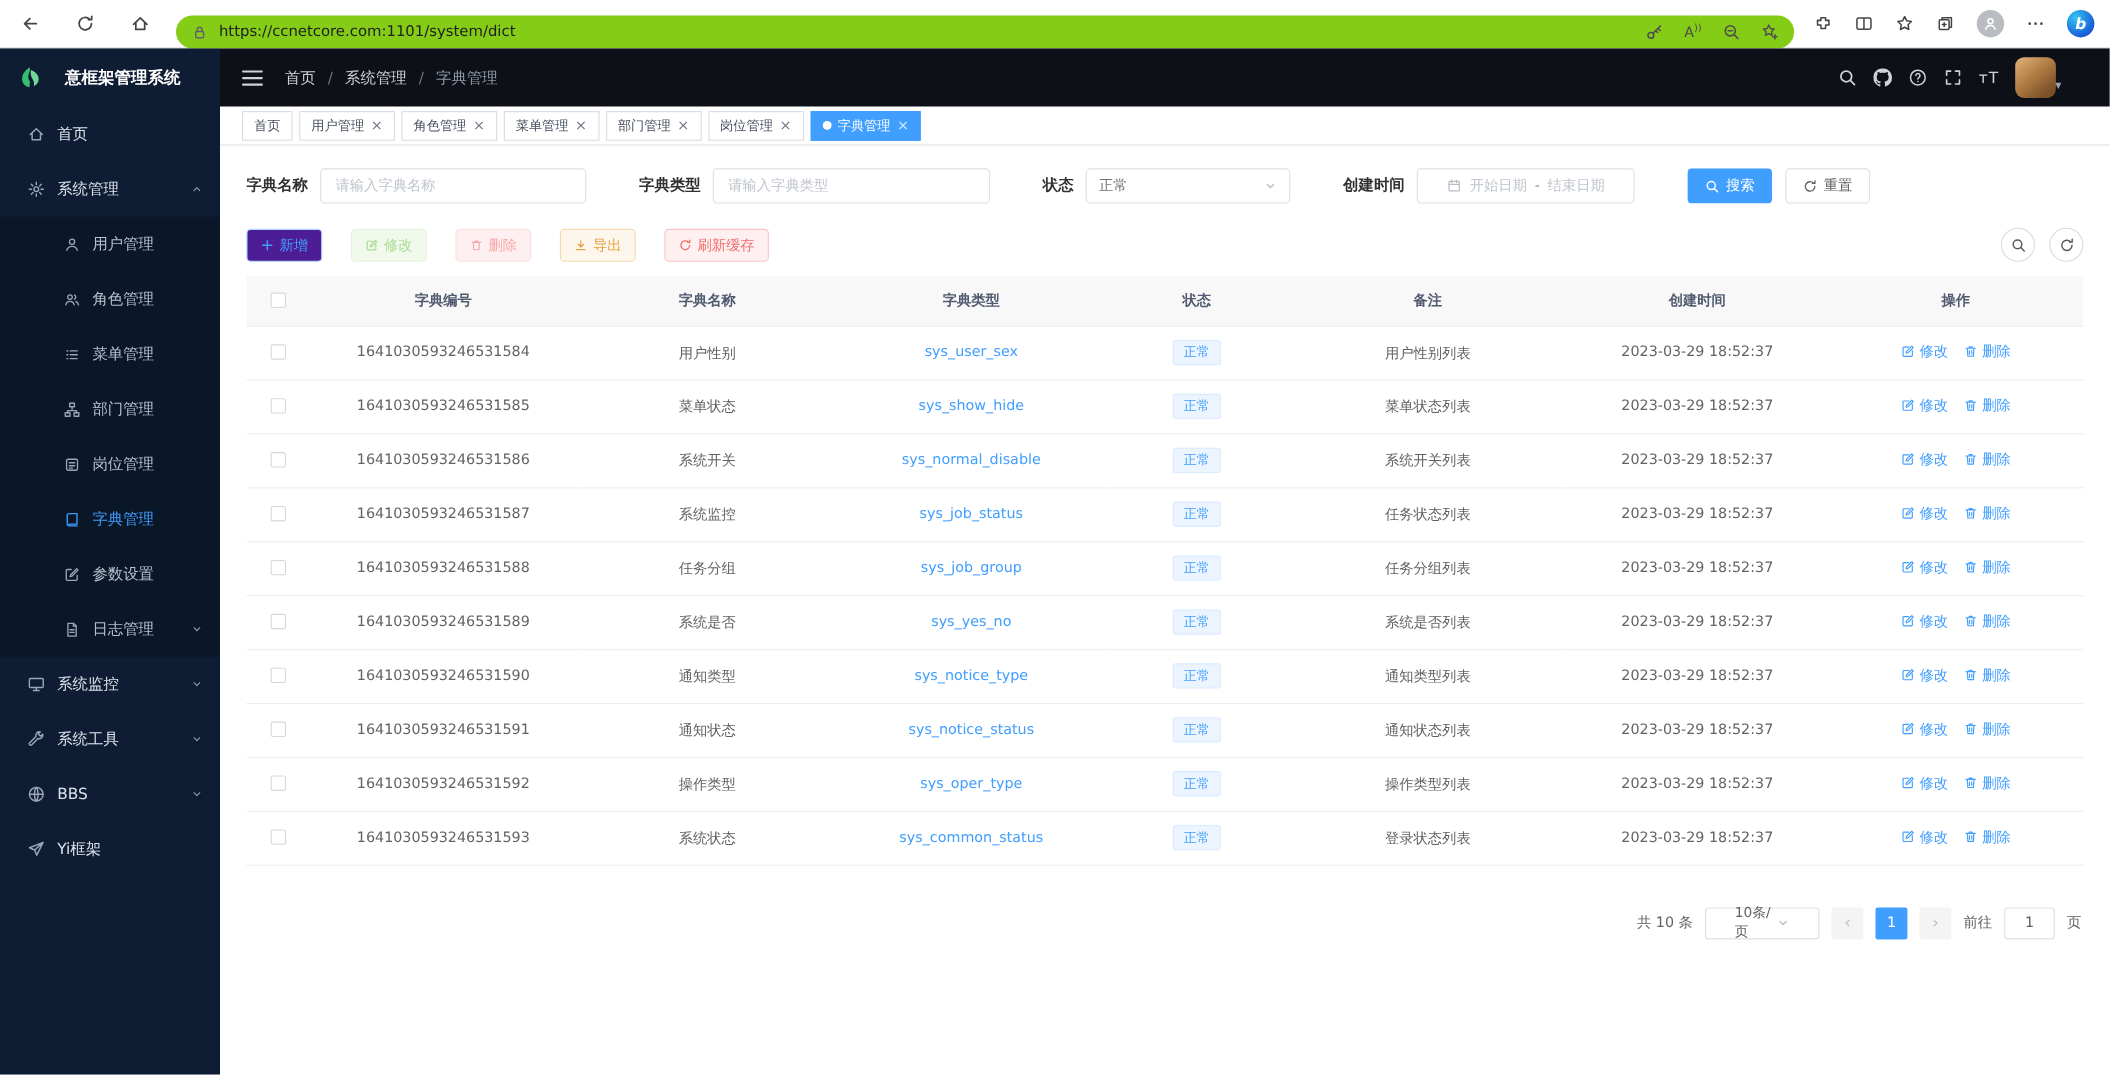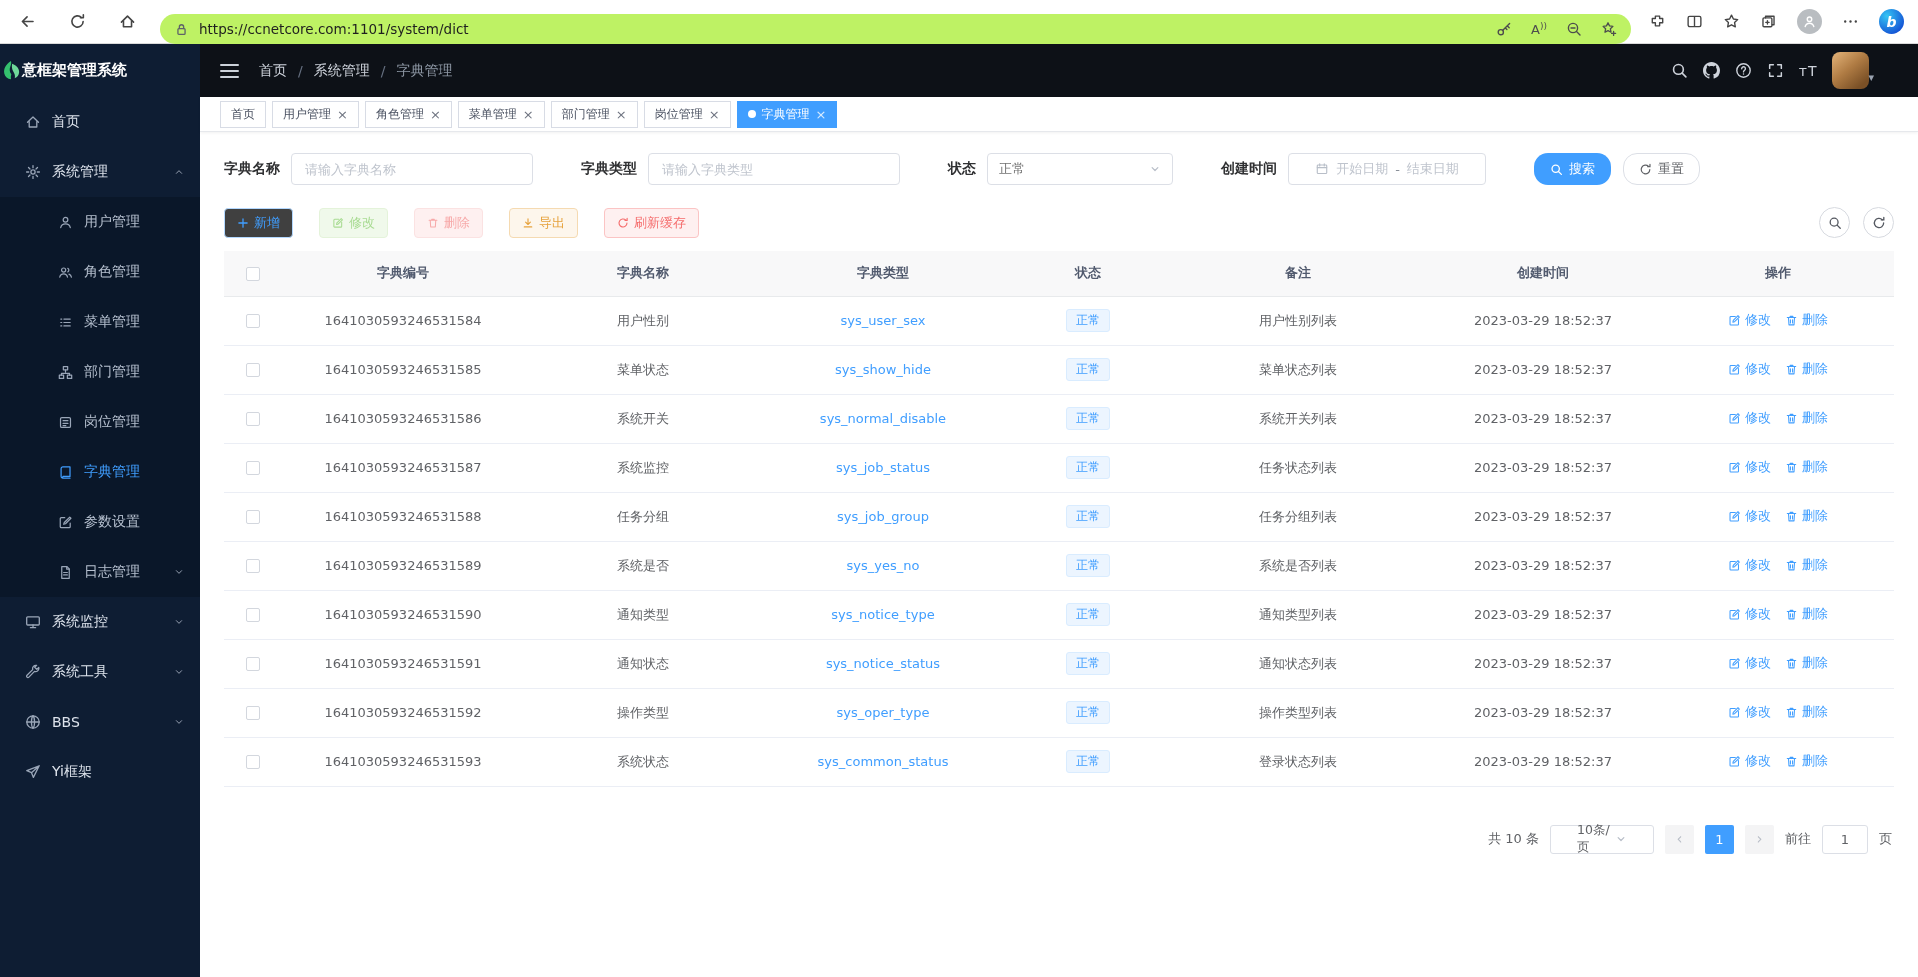--- a/index.html
+++ b/index.html
@@ -12,39 +12,39 @@
   body{width:1918px;height:977px;overflow:hidden;background:#fff;font-family:"DejaVu Sans","Liberation Sans",sans-serif;}
   .icon{display:inline-flex;align-items:center;justify-content:center;flex:none;}
   .icon svg{width:100%;height:100%;display:block;}
   button{font-family:inherit;cursor:pointer;}
   input{font-family:inherit;outline:none;}
 
   
   .chrome{height:44px;background:#fff;border-bottom:1px solid #dadada;display:flex;align-items:center;padding:0 14px 0 10px;}
   .chrome-btn{width:34px;height:34px;border-radius:6px;display:flex;align-items:center;justify-content:center;color:#454545;margin-right:16px;flex:none;cursor:pointer;}
   .chrome-btn .icon{width:17px;height:17px;}
-  .addressbar{flex:1;height:30px;background:#bef264;border-radius:15px;display:flex;align-items:center;padding:0 14px;margin-right:18px;min-width:0;cursor:text;margin-top:15px;}
+  .addressbar{flex:1;height:30px;background:#84cc16;border-radius:15px;display:flex;align-items:center;padding:0 14px;margin-right:18px;min-width:0;cursor:text;margin-top:15px;}
   .addr-lock{width:15px;height:15px;color:#5f6368;}
   .addr-url{flex:1;margin-left:10px;font-size:13.5px;color:#1f1f1f;white-space:nowrap;}
   .addr-icons{display:flex;align-items:center;gap:19px;color:#4d4d4d;}
   .addr-icons .icon{width:16px;height:16px;cursor:pointer;}
   .read-aloud{font-size:13px;color:#4d4d4d;font-weight:500;cursor:pointer;white-space:nowrap;}
   .ra-mark{font-size:9px;vertical-align:super;}
   .chrome-right{display:flex;align-items:center;gap:20px;color:#454545;}
   .chrome-right .icon{width:17px;height:17px;cursor:pointer;}
   .chrome-avatar{width:25px;height:25px;border-radius:50%;background:#b9bdc1;display:flex;align-items:center;justify-content:center;color:#fff;cursor:pointer;}
   .chrome-avatar .icon{width:15px;height:15px;}
   .bing-badge{width:25px;height:25px;border-radius:50%;background:radial-gradient(circle at 32% 28%,#35c5f4,#1557d6 75%);color:#fff;font-size:14px;font-weight:bold;font-style:italic;display:flex;align-items:center;justify-content:center;cursor:pointer;}
 
   
   .app{display:flex;height:933px;}
 
   
   .sidebar{width:200px;flex:none;background:var(--sidebar-bg);overflow:hidden;}
-  .logo{height:53px;display:flex;align-items:center;gap:0;color:#fff;font-size:15px;font-weight:bold;}
+  .logo{height:53px;display:flex;align-items:center;gap:21px;padding-left:16px;color:#fff;font-size:15px;font-weight:bold;}
   .logo .icon{width:22px;height:22px;}
   .menu-item{height:50px;display:flex;align-items:center;padding-left:25px;font-size:14px;color:#dde3ec;cursor:pointer;position:relative;}
   .menu-item.sub{padding-left:58px;background:var(--submenu-bg);color:#b6c0cf;}
   .menu-item .mi-icon{width:16px;height:16px;margin-right:11px;color:#9aa6b8;}
   .menu-item.sub .mi-icon{width:15px;height:15px;}
   .menu-item.active{color:var(--accent);}
   .menu-item.active .mi-icon{color:var(--accent);}
   .mi-caret{position:absolute;right:15px;width:12px;height:12px;color:#98a2b3;}
 
   
@@ -78,29 +78,29 @@
   .f-input{height:32px;border:1px solid #dcdfe6;border-radius:4px;background:#fff;font-size:13px;color:#737373;}
   input.f-input{padding:0 13px;}
   input.f-input::placeholder{color:#bfc4cd;}
   .w-name{width:242px;}
   .w-type{width:252px;}
   .f-select{width:186px;display:flex;align-items:center;justify-content:space-between;padding:0 11px;cursor:pointer;}
   .sel-caret{width:12px;height:12px;color:#b8bec8;}
   .f-date{width:198px;display:flex;align-items:center;justify-content:center;gap:7px;color:#bfc4cd;cursor:pointer;padding:0 9px;}
   .f-date .icon{width:14px;height:14px;color:#b8bec8;}
   .date-sep{color:#8a9099;}
-  .btn{height:32px;border-radius:14px;border:1px solid transparent;display:inline-flex;align-items:center;gap:6px;padding:0 15px;font-size:13px;}
+  .btn{height:32px;border-radius:4px;border:1px solid transparent;display:inline-flex;align-items:center;gap:6px;padding:0 15px;font-size:13px;}
   .btn .icon{width:13px;height:13px;}
   .btn-search{background:var(--accent);color:#fff;}
   .btn-reset{background:#fff;border-color:#dcdfe6;color:#606266;margin-left:12px;}
 
   .toolbar{display:flex;align-items:center;margin-bottom:13px;}
   .tbtn{height:30px;border-radius:4px;display:inline-flex;align-items:center;gap:5px;padding:0 12px;font-size:13px;border:1px solid;margin-right:26px;background:#fff;}
   .tbtn .icon{width:12px;height:12px;}
-  .tbtn-add{background:#404040;border-color:#b3d8ff;color:var(--accent);}
+  .tbtn-add{background:#4c1d95;border-color:#b3d8ff;color:var(--accent);}
   .tbtn-edit{background:#f0f9eb;border-color:#e4f3da;color:#a8db92;cursor:not-allowed;}
   .tbtn-del{background:#fef0f0;border-color:#fbe2e2;color:#f7a9a9;cursor:not-allowed;}
   .tbtn-export{background:#fdf6ec;border-color:#f5dab1;color:#e6a23c;}
   .tbtn-cache{background:#fef0f0;border-color:#fbc4c4;color:#f56c6c;}
   .toolbar-right{margin-left:auto;display:flex;gap:13px;}
   .circle-btn{width:31px;height:31px;border-radius:50%;border:1px solid #d7dae0;background:#fff;display:flex;align-items:center;justify-content:center;color:#545860;cursor:pointer;}
   .circle-btn .icon{width:14px;height:14px;}
 
   table{width:100%;border-collapse:collapse;table-layout:fixed;}
   thead th{background:#f8f8f9;color:#515a6e;font-size:13px;font-weight:700;height:45px;text-align:center;border-bottom:1px solid #e8eaec;}

